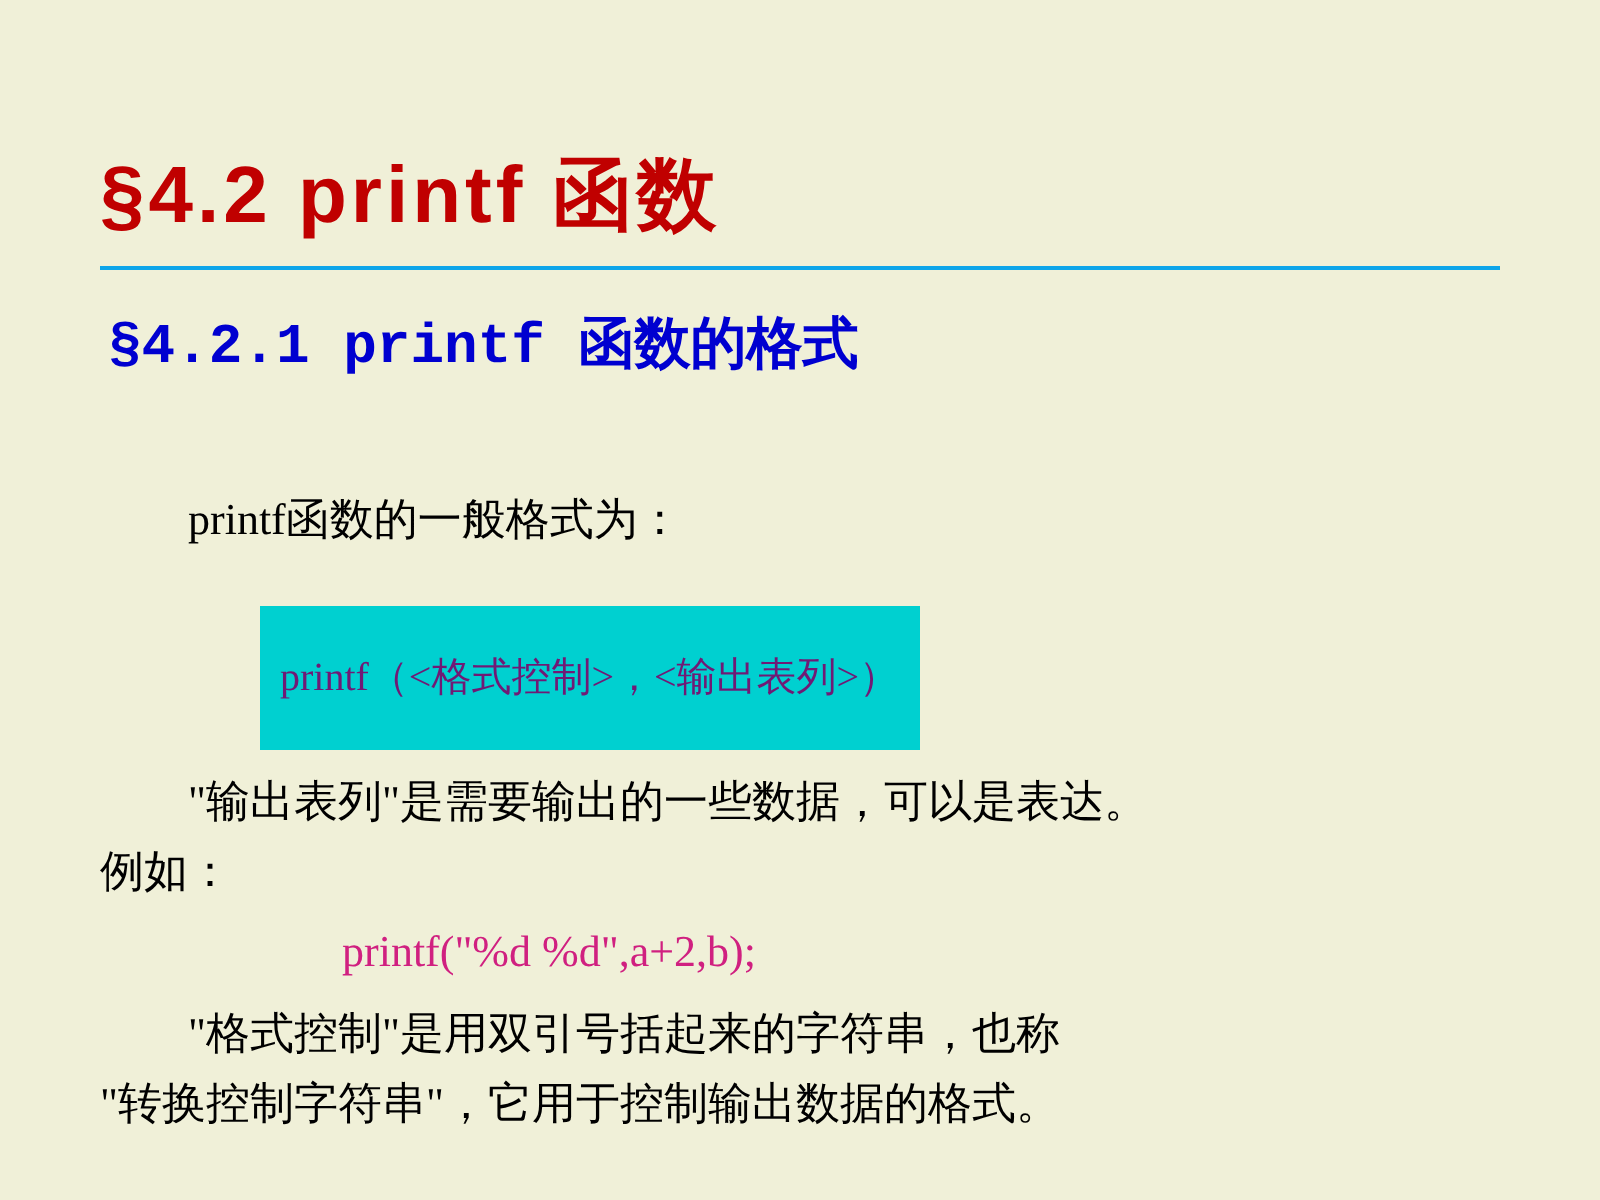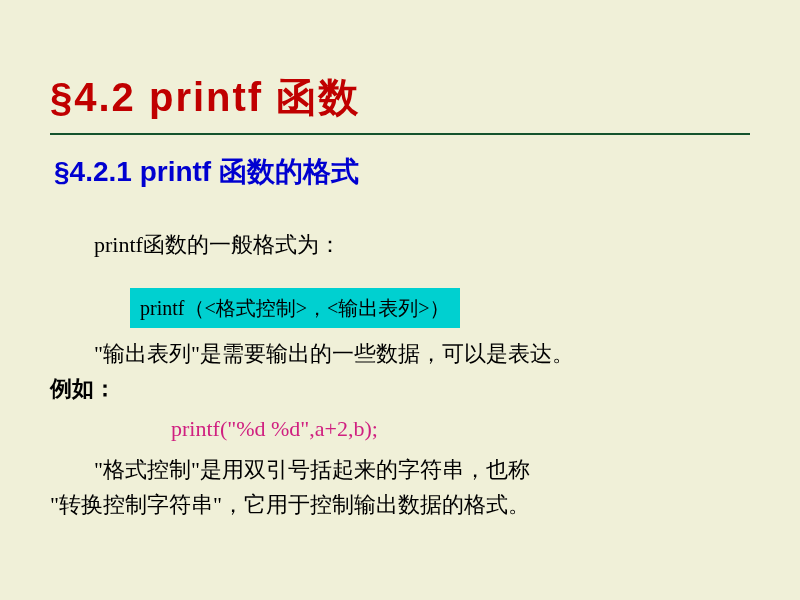--- a/index.html
+++ b/index.html
@@ -13,57 +13,56 @@
     }
     .content {
       padding: 70px 50px 0 50px;
     }
     .heading1 {
       font-family: "SimHei", "黑体", sans-serif;
       font-size: 40px;
       color: #c00000;
       font-weight: bold;
       padding-bottom: 8px;
-      border-bottom: 2px solid #14532d;
+      border-bottom: 2px solid #0ea5e9;
       margin-bottom: 18px;
       letter-spacing: 2px;
     }
     .heading2 {
-      font-family: Liberation Sans, sans-serif;
+      font-family: Liberation Mono, monospace;
       font-size: 28px;
       color: #0000d0;
       font-weight: bold;
-      margin-bottom: 36px;
+      margin-bottom: 51px;
       padding-left: 4px;
     }
     .body-text {
       font-size: 22px;
       color: #000;
       line-height: 1.6;
     }
     .para1 {
       text-indent: 2em;
       margin-bottom: 26px;
     }
     .highlight-box {
       background: #00d0d0;
-      color: #000000;
+      color: #701a75;
       font-size: 20px;
-      padding: 4px 10px;
+      padding: 20px 10px;
       display: inline-block;
       margin-left: 4em;
       margin-bottom: 8px;
     }
     .para2 {
       text-indent: 2em;
     }
     .para2b {
       text-indent: 0;
       margin-bottom: 4px;
-      font-weight: bold;
     }
     .code-example {
       color: #d02080;
       font-size: 22px;
       margin-left: 5.5em;
       margin-bottom: 6px;
       font-family: "SimSun", serif;
     }
     .para3 {
       text-indent: 2em;

